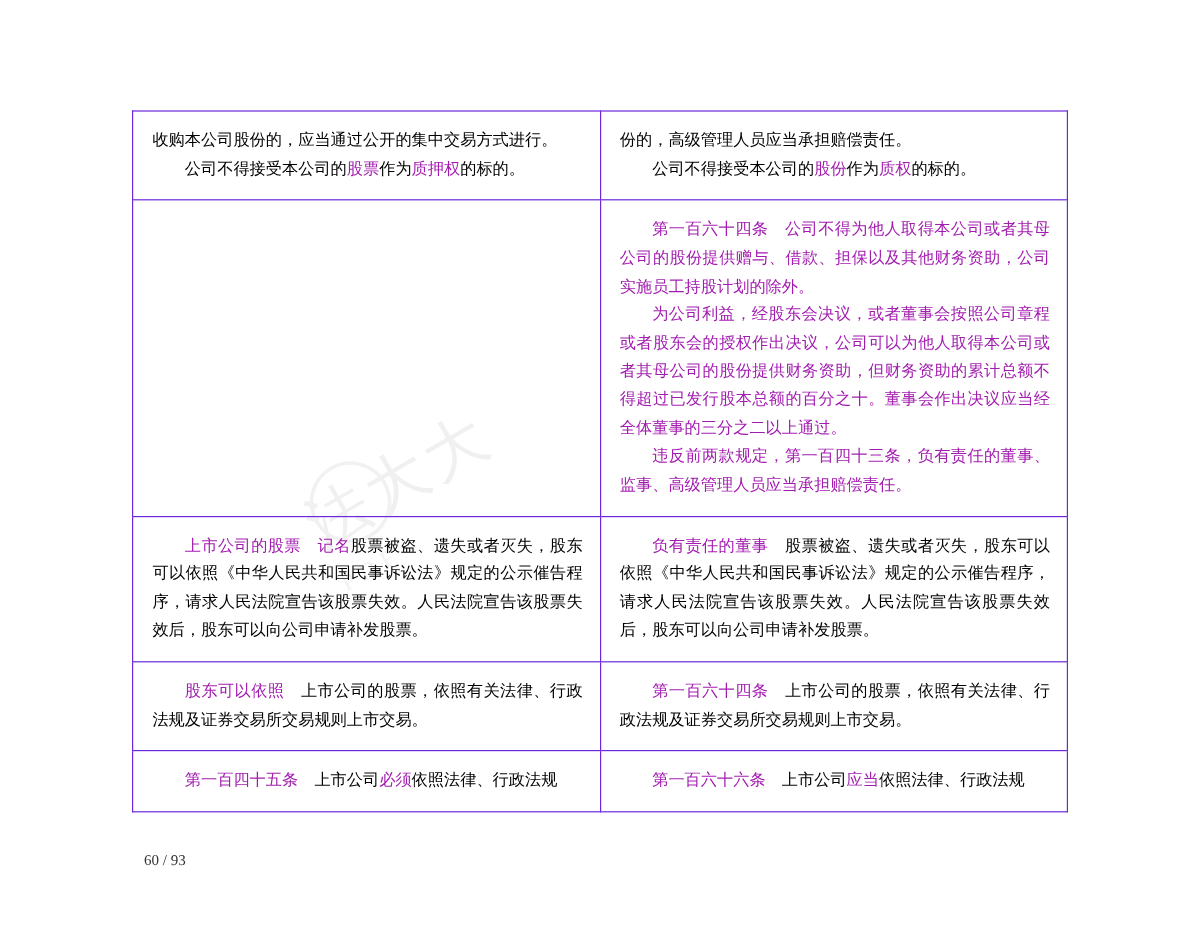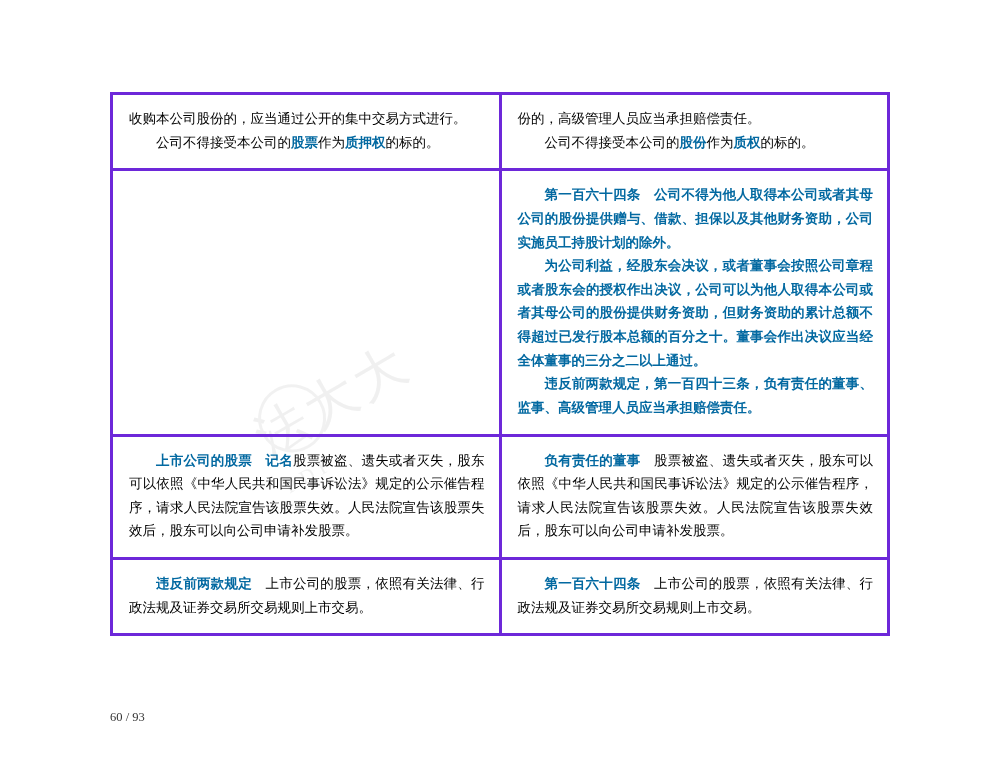--- a/index.html
+++ b/index.html
@@ -57,41 +57,41 @@
   }
   table.doc {
     position: absolute;
     left: 110px;
     top: 92px;
     width: 780px;
     border-collapse: collapse;
     table-layout: fixed;
   }
   table.doc td {
-    border: 3px solid #6d28d9;
+    border: 1px solid #6d28d9;
     vertical-align: top;
     padding: 12px 14px 14px 16px;
     width: 50%;
     font-family: "Liberation Serif", serif;
     font-size: 13.5px;
     line-height: 1.75;
     color: #000000;
   }
   td.empty-cell { padding: 0; }
   p.para {
     margin: 0;
     text-align: justify;
     text-justify: inter-ideograph;
   }
   p.indent { text-indent: 2em; }
   .blk { color: #000000; font-weight: normal; }
-  .bold-red { color: #0369a1; font-weight: bold; }
+  .bold-red { color: #a21caf; font-weight: normal; }
   .footer {
     position: absolute;
-    left: 110px;
+    left: 120px;
     top: 710px;
     font-family: "Liberation Serif", serif;
     font-size: 12.5px;
     color: #333333;
   }
   .row-tall td { height: 230px; }
 </style>
 </head>
 <body>
 
@@ -126,24 +126,32 @@
         <tr>
           <td>
             <p class="para indent"><span class="bold-red">上市公司的股票</span><span class="bold-red">　记名</span><span class="blk">股票被盗、遗失或者灭失，股东可以依照《中华人民共和国民事诉讼法》规定的公示催告程序，请求人民法院宣告该股票失效。人民法院宣告该股票失效后，股东可以向公司申请补发股票。</span></p>
           </td>
           <td>
             <p class="para indent"><span class="bold-red">负有责任的董事</span><span class="blk">　股票被盗、遗失或者灭失，股东可以依照《中华人民共和国民事诉讼法》规定的公示催告程序，请求人民法院宣告该股票失效。人民法院宣告该股票失效后，股东可以向公司申请补发股票。</span></p>
           </td>
         </tr>
         <tr>
           <td>
-            <p class="para indent"><span class="bold-red">违反前两款规定</span><span class="blk">　上市公司的股票，依照有关法律、行政法规及证券交易所交易规则上市交易。</span></p>
+            <p class="para indent"><span class="bold-red">股东可以依照</span><span class="blk">　上市公司的股票，依照有关法律、行政法规及证券交易所交易规则上市交易。</span></p>
           </td>
           <td>
             <p class="para indent"><span class="bold-red">第一百六十四条</span><span class="blk">　上市公司的股票，依照有关法律、行政法规及证券交易所交易规则上市交易。</span></p>
+          </td>
+        </tr>
+        <tr>
+          <td>
+            <p class="para indent"><span class="bold-red">第一百四十五条</span><span class="blk">　上市公司</span><span class="bold-red">必须</span><span class="blk">依照法律、行政法规</span></p>
+          </td>
+          <td>
+            <p class="para indent"><span class="bold-red">第一百六十六条</span><span class="blk">　上市公司</span><span class="bold-red">应当</span><span class="blk">依照法律、行政法规</span></p>
           </td>
         </tr>
       </tbody>
   </table>
 
   <div class="footer">60 / 93</div>
 
 </div>
 
 </body></html>

